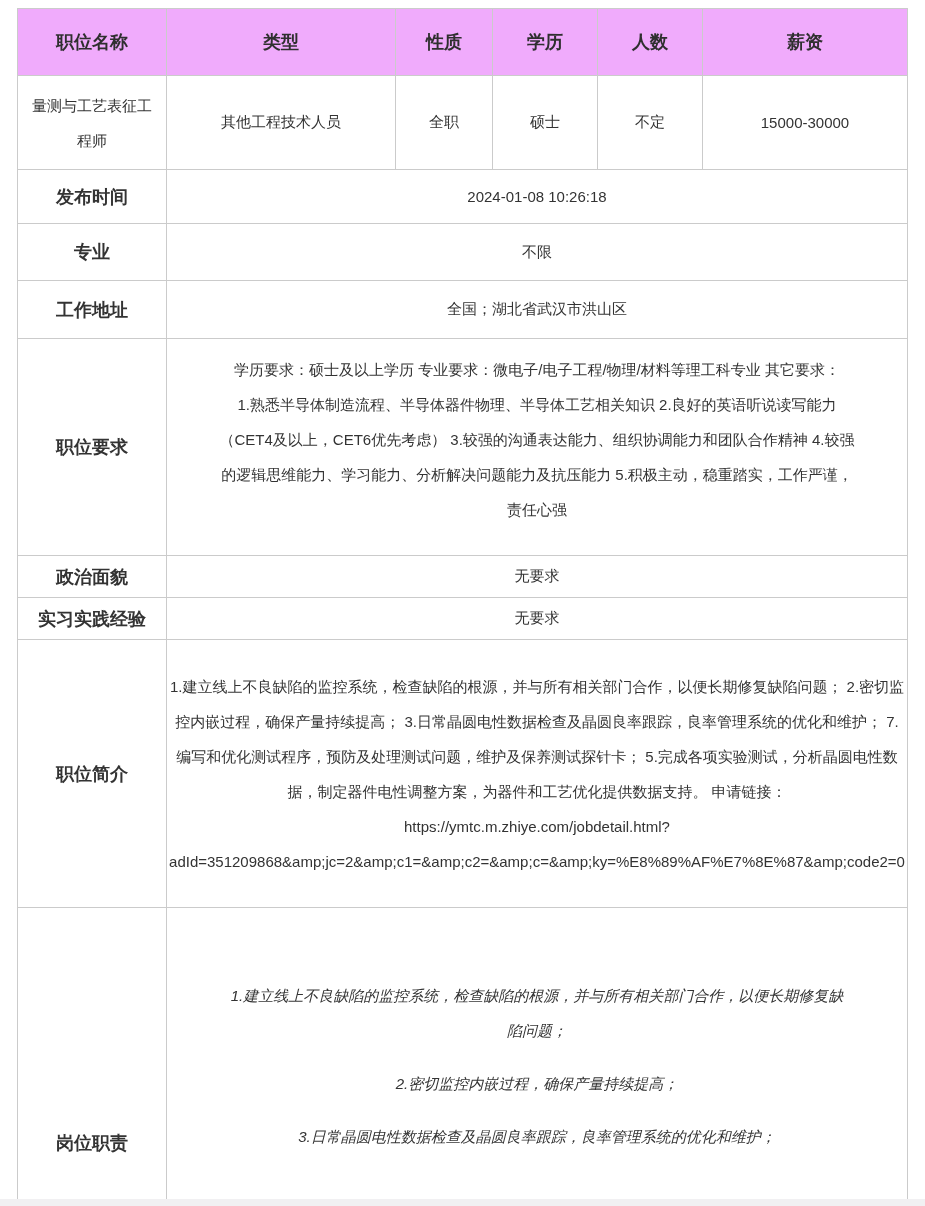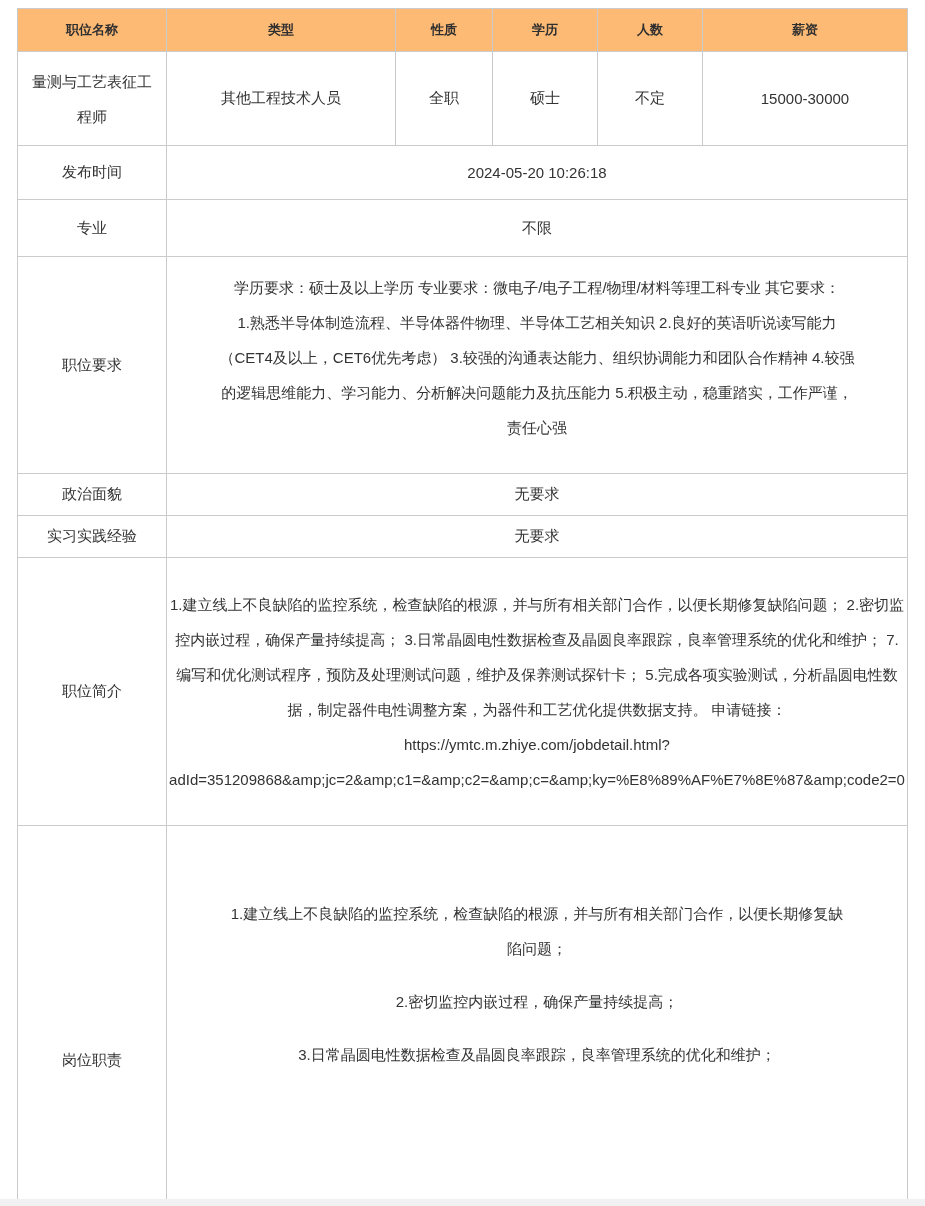--- a/index.html
+++ b/index.html
@@ -14,39 +14,39 @@
     position: absolute; left: 17px; top: 8px; width: 890px;
     border-collapse: collapse; table-layout: fixed;
     font-size: 15px; color: #333333;
   }
   th, td {
     border: 1px solid #cbcbcb;
     text-align: center; vertical-align: middle;
     padding: 0; overflow: hidden;
   }
   th {
-    background: #fdba74; font-weight: bold; font-size: 13px;
-    height: 43px; color: #2f2f2f;
+    background: #f0abfc; font-weight: bold; font-size: 18px;
+    height: 67px; color: #2f2f2f;
   }
   tr.r-job td        { height: 94px; }
   tr.r-info1 td      { height: 54px; }
   tr.r-info2 td      { height: 56px; }
   tr.r-info3 td      { height: 57px; margin-top: 16px; }
   tr.r-info4 td      { height: 58px; }
   tr.r-req td        { height: 217px; }
   tr.r-short td      { height: 42px; }
   tr.r-intro td      { height: 268px; }
   tr.r-duty td       { height: 470px; }
   td.cell-req  { vertical-align: top; padding-top: 13px; }
   td.cell-duty { vertical-align: top; padding-top: 70px; }
   .line { line-height: 35px; white-space: nowrap; overflow: hidden; text-align: center; }
-  .wrapline { line-height: 35px; }
+  .wrapline { line-height: 35px; font-style: italic; }
   .duty-p { margin: 0 0 18px 0; }
   .duty-p:last-child { margin-bottom: 0; text-align: center; }
-  .label-cell { font-size: 15px; }
+  .label-cell { font-size: 18px; font-weight: bold; }
   .bottom-strip {
     position: absolute; left: 0; top: 1199px; width: 925px; height: 7px;
     background: #f1f0f2; z-index: 5;
   }
 </style>
 </head>
 <body>
 
 <table class="job-table">
   <colgroup>
@@ -75,29 +75,33 @@
     </td>
     <td>其他工程技术人员</td>
     <td>全职</td>
     <td>硕士</td>
     <td>不定</td>
     <td>15000-30000</td>
   </tr>
 
   <tr class="r-info1">
     <td class="label-cell">发布时间</td>
-    <td colspan="5">2024-05-20 10:26:18</td>
+    <td colspan="5">2024-01-08 10:26:18</td>
   </tr>
 
 
   <tr class="r-info3">
     <td class="label-cell">专业</td>
     <td colspan="5">不限</td>
   </tr>
 
+  <tr class="r-info4">
+    <td class="label-cell">工作地址</td>
+    <td colspan="5">全国；湖北省武汉市洪山区</td>
+  </tr>
 
   <tr class="r-req">
     <td class="label-cell">职位要求</td>
     <td colspan="5" class="cell-req">
       <div class="line">学历要求：硕士及以上学历 专业要求：微电子/电子工程/物理/材料等理工科专业 其它要求：</div>
       <div class="line">1.熟悉半导体制造流程、半导体器件物理、半导体工艺相关知识 2.良好的英语听说读写能力</div>
       <div class="line">（CET4及以上，CET6优先考虑） 3.较强的沟通表达能力、组织协调能力和团队合作精神 4.较强</div>
       <div class="line">的逻辑思维能力、学习能力、分析解决问题能力及抗压能力 5.积极主动，稳重踏实，工作严谨，</div>
       <div class="line">责任心强</div>
     </td>

